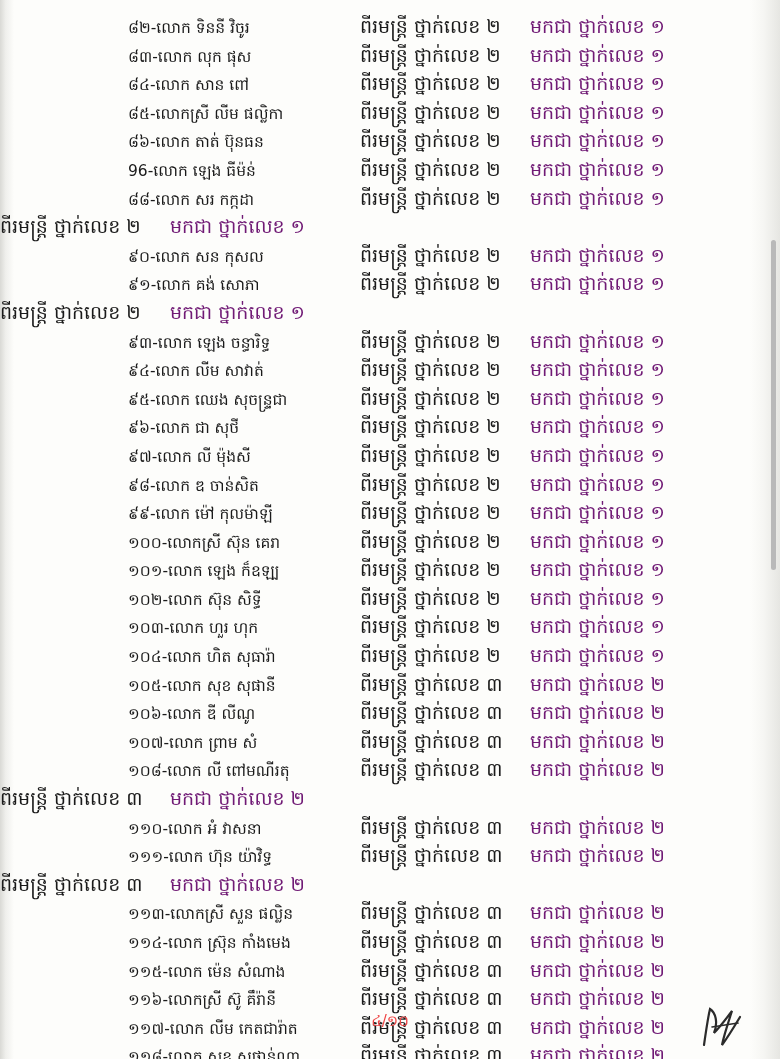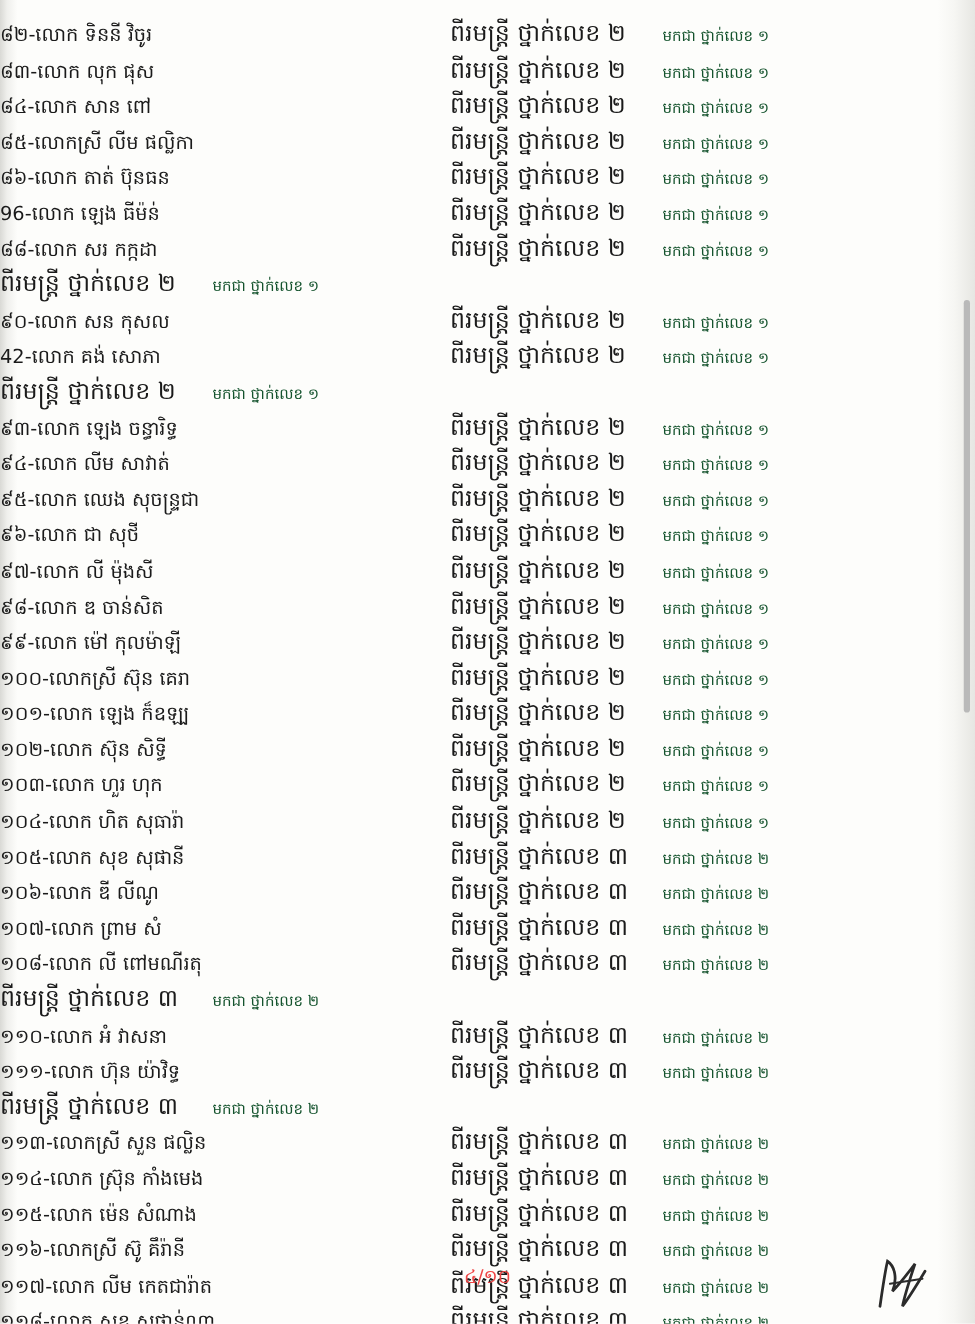--- a/index.html
+++ b/index.html
@@ -47,36 +47,37 @@
     top: 14px;
     width: 780px;
   }
   .row {
     display: flex;
     align-items: baseline;
     height: 28.6px;
   }
   .c-name {
     width: 360px;
+    padding-left: 128px;
     box-sizing: border-box;
     text-align: left;
     font-size: 15.5px;
     color: #1a1a1a;
     white-space: nowrap;
   }
   .c-rank {
     width: 170px;
     font-size: 19px;
     color: #1a1a1a;
     white-space: nowrap;
   }
   .c-class {
     width: 200px;
-    font-size: 12px;
-    color: #14532d;
+    font-size: 19px;
+    color: #701a75;
     white-space: nowrap;
   }
   .footer {
     position: absolute;
     left: 0;
     bottom: 26px;
     width: 780px;
     text-align: center;
     font-size: 15px;
     color: #ef4444;
@@ -137,21 +138,21 @@
       <div class="row">
         <div class="c-rank">ពីរមន្ត្រី ថ្នាក់លេខ ២</div>
         <div class="c-class">មកជា ថ្នាក់លេខ ១</div>
       </div>
       <div class="row">
         <div class="c-name">៩០-លោក សន កុសល</div>
         <div class="c-rank">ពីរមន្ត្រី ថ្នាក់លេខ ២</div>
         <div class="c-class">មកជា ថ្នាក់លេខ ១</div>
       </div>
       <div class="row">
-        <div class="c-name">42-លោក គង់ សោភា</div>
+        <div class="c-name">៩១-លោក គង់ សោភា</div>
         <div class="c-rank">ពីរមន្ត្រី ថ្នាក់លេខ ២</div>
         <div class="c-class">មកជា ថ្នាក់លេខ ១</div>
       </div>
       <div class="row">
         <div class="c-rank">ពីរមន្ត្រី ថ្នាក់លេខ ២</div>
         <div class="c-class">មកជា ថ្នាក់លេខ ១</div>
       </div>
       <div class="row">
         <div class="c-name">៩៣-លោក ឡេង ចន្ធារិទ្ធ</div>
         <div class="c-rank">ពីរមន្ត្រី ថ្នាក់លេខ ២</div>

